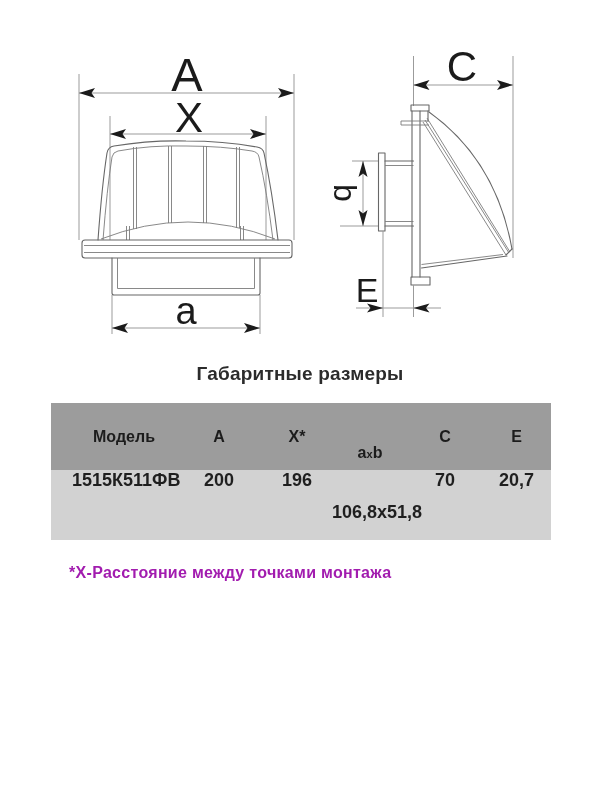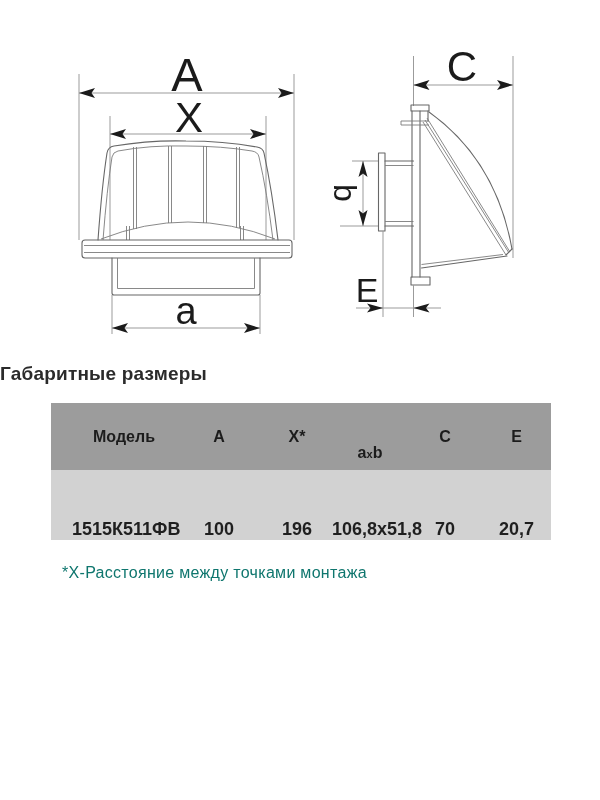--- a/index.html
+++ b/index.html
@@ -9,36 +9,36 @@
   }
   svg.drawing{position:absolute;left:0;top:0;}
   .part{fill:none;stroke:#676767;stroke-width:1.1;stroke-linejoin:round;stroke-linecap:round;}
   .part2{fill:none;stroke:#7c7c7c;stroke-width:0.9;stroke-linejoin:round;}
   .thin{fill:none;stroke:#9b9b9b;stroke-width:1;}
   .arr{fill:#1b1b1b;stroke:none;}
   text.dim{fill:#1b1b1b;font-family:"Liberation Sans",sans-serif;}
   .t47{font-size:47px;} .t42{font-size:42px;} .t38{font-size:38px;}
   .t34{font-size:34px;} .t32{font-size:32px;}
   .title{
-    position:absolute;top:363px;left:0;width:600px;text-align:left;
+    position:absolute;top:363px;left:0;width:600px;text-align:center;
     font-size:19px;font-weight:bold;color:#2b2b2b;letter-spacing:0.2px;
   }
   .dim-table{position:absolute;left:51px;top:403px;width:500px;}
   .thead{display:flex;align-items:center;height:67px;background:#9c9c9c;
     font-weight:bold;font-size:16px;color:#1c1c1c;}
-  .trow{display:flex;align-items:flex-end;height:70px;background:#d2d2d2;
+  .trow{display:flex;align-items:flex-start;height:70px;background:#d2d2d2;
     font-weight:bold;font-size:18px;color:#1f1f1f;}
   .cell{text-align:center;white-space:nowrap;}
   .col-model{width:125px;padding-left:21px;box-sizing:border-box;}
   .col-a{width:86px;} .col-x{width:70px;} .col-axb{width:76px;margin-top:32px;}
   .col-c{width:74px;} .col-e{width:69px;}
   .axb-x{font-size:11px;}
   .footnote{
-    position:absolute;left:62px;top:564px;font-size:16px;color:#0f766e;
-    font-weight:normal;letter-spacing:0.3px;
+    position:absolute;left:69px;top:564px;font-size:16px;color:#a21caf;
+    font-weight:bold;letter-spacing:0.3px;
   }
 </style>
 </head>
 <body>
 
 <div class="canvas">
 
   <svg class="drawing" width="600" height="350" viewBox="0 0 600 350">
 
     <g>
@@ -144,21 +144,21 @@
     <div class="thead">
       <div class="cell col-model">Модель</div>
       <div class="cell col-a">A</div>
       <div class="cell col-x">X*</div>
       <div class="cell col-axb"><span>a</span><span class="axb-x">x</span><span>b</span></div>
       <div class="cell col-c">C</div>
       <div class="cell col-e">E</div>
     </div>
     <div class="trow">
       <div class="cell col-model">1515К511ФВ</div>
-      <div class="cell col-a">100</div>
+      <div class="cell col-a">200</div>
       <div class="cell col-x">196</div>
       <div class="cell col-axb">106,8x51,8</div>
       <div class="cell col-c">70</div>
       <div class="cell col-e">20,7</div>
     </div>
   </div>
 
   <div class="footnote">*Х-Расстояние между точками монтажа</div>
 
 </div>

